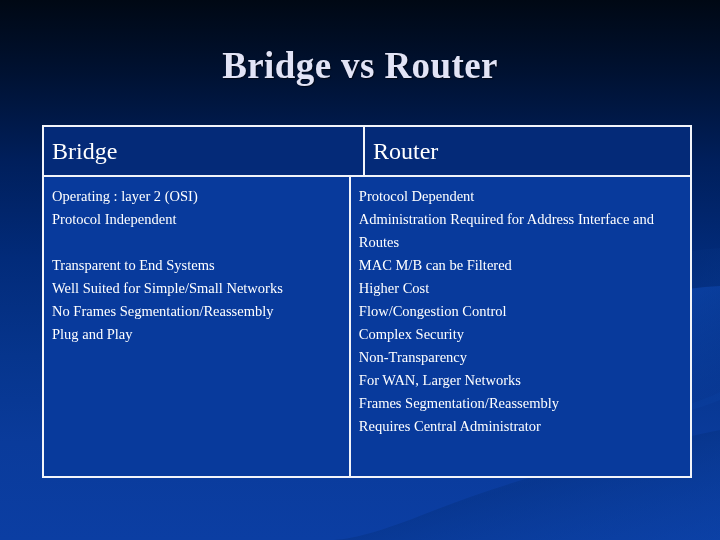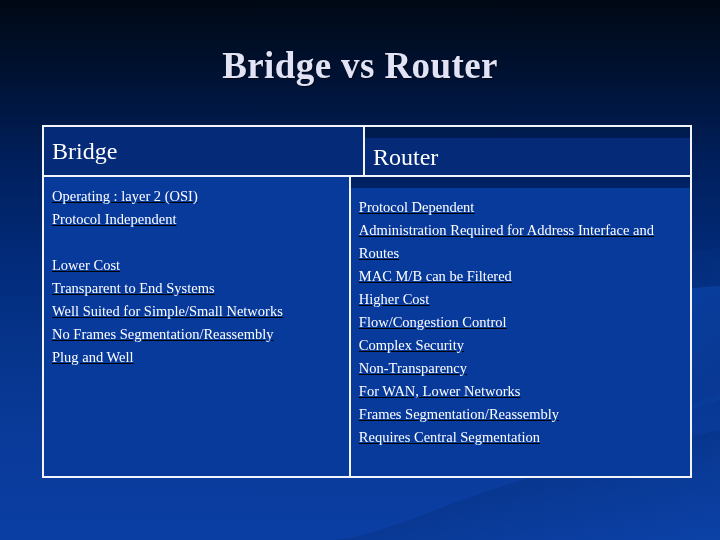--- a/index.html
+++ b/index.html
@@ -70,30 +70,29 @@
 
   .row.header-row {
     height: 50px;
     border-bottom: 2px solid #f2f4fa;
     box-sizing: border-box;
   }
 
   .row.body-row {
     flex: 1 1 auto;
     min-height: 0;
-    text-decoration: underline;
   }
 
   .cell {
     box-sizing: border-box;
     position: relative;
   }
 
   .col-left  { width: 321px; border-right: 2px solid #f2f4fa; }
-  .col-right { flex: 1 1 auto; margin-top: 11px; }
+  .col-right { flex: 1 1 auto; }
 
   .header-row .cell {
     background: #042a78;
     display: flex;
     align-items: center;
     padding-left: 8px;
   }
 
   .header-label {
     color: #ffffff;
@@ -162,38 +161,37 @@
       </div>
     </div>
 
     <div class="row body-row">
 
       <div class="cell col-left">
         <ul class="feature-list">
           <li>Operating : layer 2 (OSI)</li>
           <li>Protocol Independent</li>
           <li class="spacer"></li>
-          <li>Lower Cost</li>
           <li>Transparent to End Systems</li>
           <li>Well Suited for Simple/Small Networks</li>
           <li>No Frames Segmentation/Reassembly</li>
-          <li>Plug and Well</li>
+          <li>Plug and Play</li>
         </ul>
       </div>
 
       <div class="cell col-right">
         <ul class="feature-list">
           <li>Protocol Dependent</li>
           <li>Administration Required for Address Interface and Routes</li>
           <li>MAC M/B can be Filtered</li>
           <li>Higher Cost</li>
           <li>Flow/Congestion Control</li>
           <li>Complex Security</li>
           <li>Non-Transparency</li>
-          <li>For WAN, Lower Networks</li>
+          <li>For WAN, Larger Networks</li>
           <li>Frames Segmentation/Reassembly</li>
-          <li>Requires Central Segmentation</li>
+          <li>Requires Central Administrator</li>
         </ul>
       </div>
 
     </div>
   </div>
 </div>
 
 </body></html>

